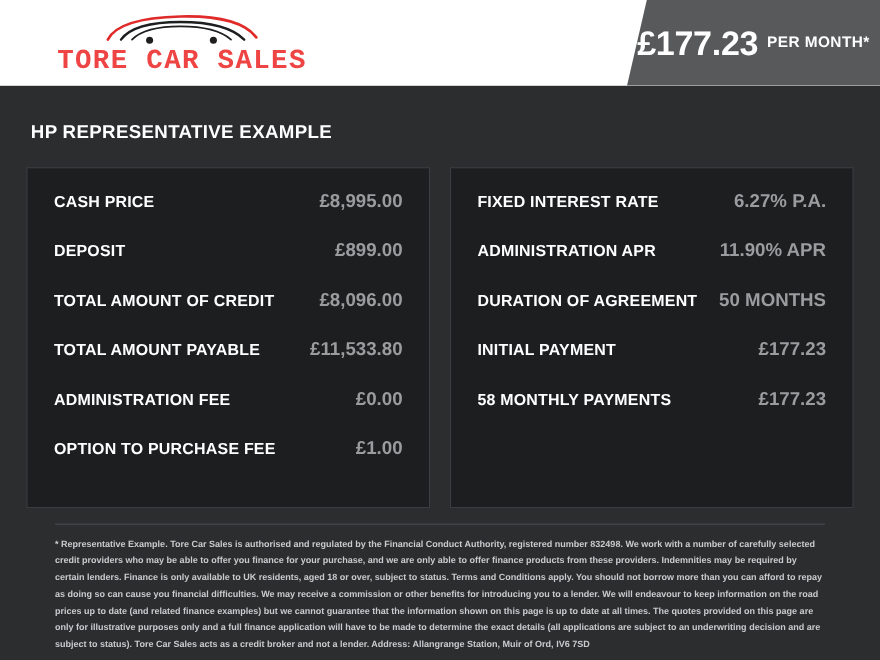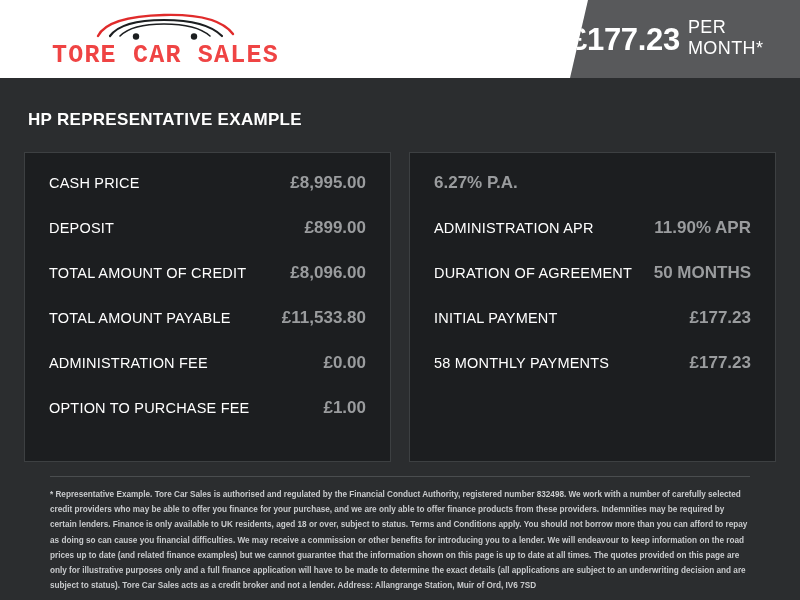--- a/index.html
+++ b/index.html
@@ -63,22 +63,22 @@
     gap: 8px;
     clip-path: polygon(18px 0, 100% 0, 100% 100%, 0 100%);
   }
   .price-big {
     font-size: 31px;
     font-weight: bold;
     letter-spacing: -0.3px;
     line-height: 1;
   }
   .price-small {
-    font-size: 18px;
-    font-weight: normal;
+    font-size: 14px;
+    font-weight: bold;
     letter-spacing: 0.4px;
     padding-bottom: 2px;
   }
 
   
   .body-wrap {
     flex: 1 1 auto;
     padding: 28px 24px 0 24px;
     display: flex;
     flex-direction: column;
@@ -105,21 +105,21 @@
   .row {
     display: flex;
     align-items: baseline;
     justify-content: space-between;
     height: 45px;
     padding: 0 2px;
   }
   .row-label {
     color: #ffffff;
     font-size: 14.5px;
-    font-weight: normal;
+    font-weight: bold;
     letter-spacing: 0.2px;
     white-space: nowrap;
   }
   .row-value {
     color: #9a9c9e;
     font-size: 17px;
     font-weight: bold;
     white-space: nowrap;
   }
 
@@ -194,20 +194,21 @@
           <span class="row-value">£0.00</span>
         </div>
         <div class="row">
           <span class="row-label">OPTION TO PURCHASE FEE</span>
           <span class="row-value">£1.00</span>
         </div>
       </div>
 
       <div class="panel">
         <div class="row">
+          <span class="row-label">FIXED INTEREST RATE</span>
           <span class="row-value">6.27% P.A.</span>
         </div>
         <div class="row">
           <span class="row-label">ADMINISTRATION APR</span>
           <span class="row-value">11.90% APR</span>
         </div>
         <div class="row">
           <span class="row-label">DURATION OF AGREEMENT</span>
           <span class="row-value">50 MONTHS</span>
         </div>

